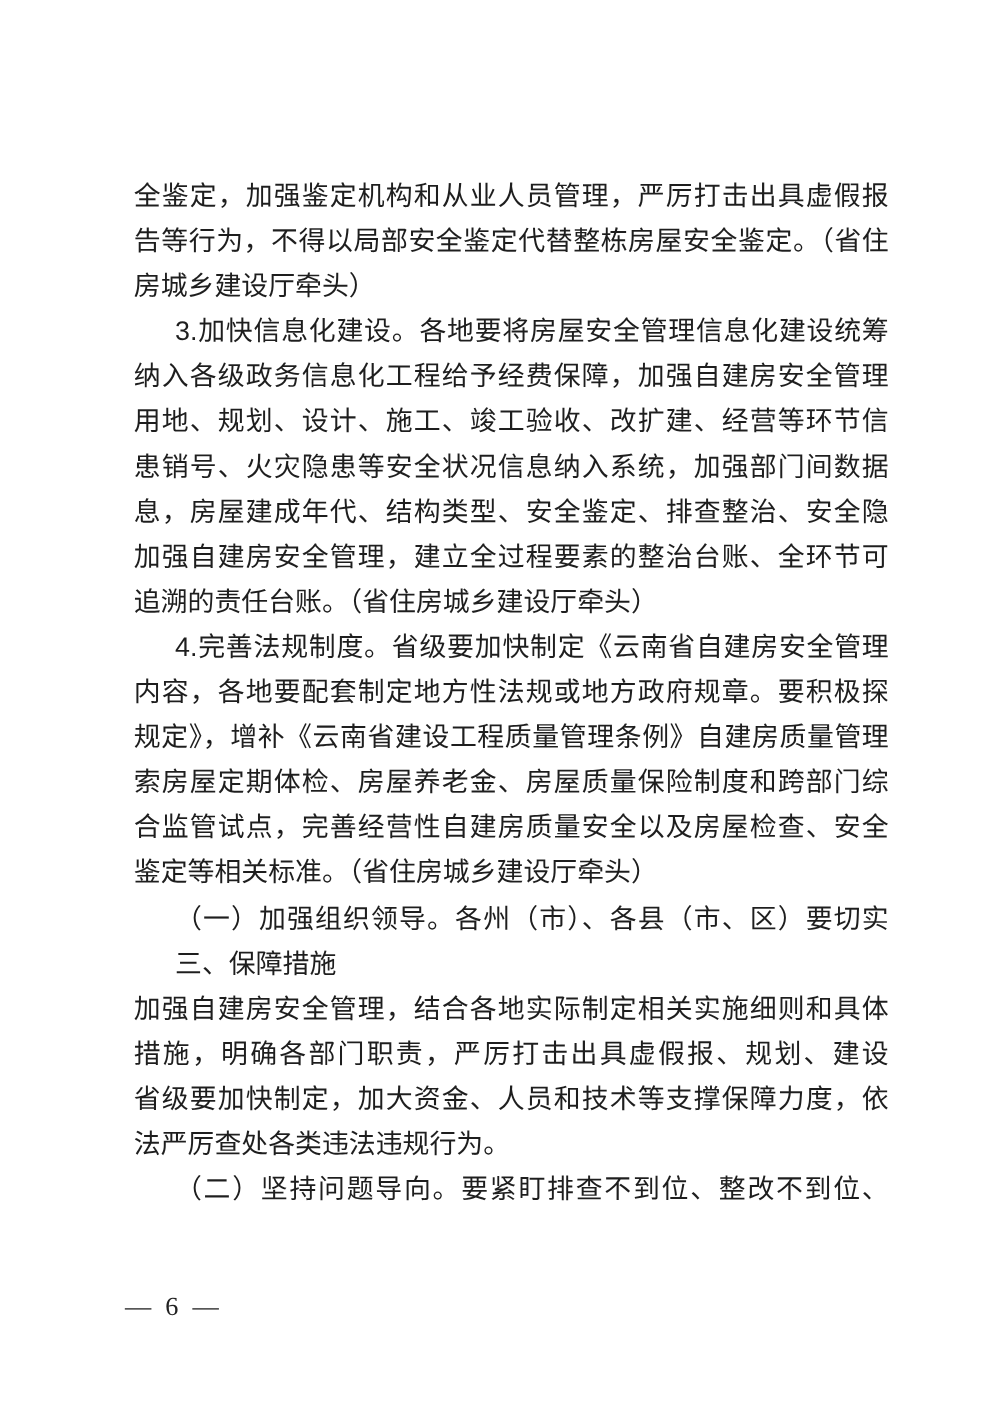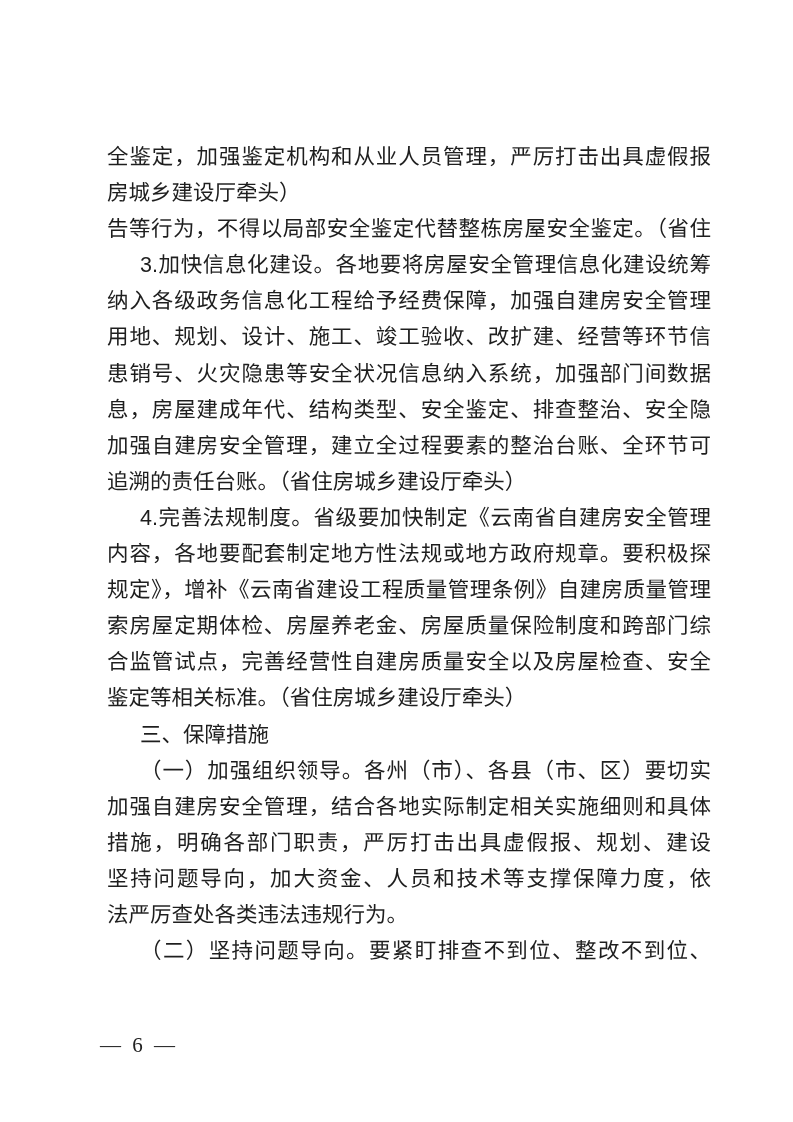--- a/index.html
+++ b/index.html
@@ -50,37 +50,37 @@
     color: #222222;
     font-family: "Liberation Serif", "DejaVu Serif", serif;
   }
 </style>
 </head>
 <body>
 
 <div class="page">
   <div class="text-block" id="text-block">
       <div class="line j"><span>全鉴定，加强鉴定机构和从业人员管理，严厉打击出具虚假报</span></div>
+      <div class="line j"><span>告等行为，不得以局部安全鉴定代替整栋房屋安全鉴定。（省住</span></div>
       <div class="line"><span>房城乡建设厅牵头）</span></div>
-      <div class="line j"><span>告等行为，不得以局部安全鉴定代替整栋房屋安全鉴定。（省住</span></div>
       <div class="line j ind"><span class="b">3.加快信息化建设。</span><span>各地要将房屋安全管理信息化建设统筹</span></div>
       <div class="line j"><span>纳入各级政务信息化工程给予经费保障，加强自建房安全管理</span></div>
       <div class="line j"><span>用地、规划、设计、施工、竣工验收、改扩建、经营等环节信</span></div>
       <div class="line j"><span>患销号、火灾隐患等安全状况信息纳入系统，加强部门间数据</span></div>
       <div class="line j"><span>息，房屋建成年代、结构类型、安全鉴定、排查整治、安全隐</span></div>
       <div class="line j"><span>加强自建房安全管理，建立全过程要素的整治台账、全环节可</span></div>
       <div class="line"><span>追溯的责任台账。（省住房城乡建设厅牵头）</span></div>
       <div class="line j ind"><span class="b">4.完善法规制度。</span><span>省级要加快制定《云南省自建房安全管理</span></div>
       <div class="line j"><span>内容，各地要配套制定地方性法规或地方政府规章。要积极探</span></div>
       <div class="line j"><span>规定》，增补《云南省建设工程质量管理条例》自建房质量管理</span></div>
       <div class="line j"><span>索房屋定期体检、房屋养老金、房屋质量保险制度和跨部门综</span></div>
       <div class="line j"><span>合监管试点，完善经营性自建房质量安全以及房屋检查、安全</span></div>
       <div class="line"><span>鉴定等相关标准。（省住房城乡建设厅牵头）</span></div>
+      <div class="line j ind"><span>（一）加强组织领导。各州（市）、各县（市、区）要切实</span></div>
       <div class="line ind"><span class="b">三、保障措施</span></div>
-      <div class="line j ind"><span>（一）加强组织领导。各州（市）、各县（市、区）要切实</span></div>
       <div class="line j"><span>加强自建房安全管理，结合各地实际制定相关实施细则和具体</span></div>
       <div class="line j"><span>措施，明确各部门职责，严厉打击出具虚假报、规划、建设</span></div>
-      <div class="line j"><span>坚持问题导向，加大资金、人员和技术等支撑保障力度，依</span></div>
+      <div class="line j"><span>省级要加快制定，加大资金、人员和技术等支撑保障力度，依</span></div>
       <div class="line"><span>法严厉查处各类违法违规行为。</span></div>
       <div class="line j ind"><span>（二）坚持问题导向。要紧盯排查不到位、整改不到位、</span></div>
     </div>
   <div class="footer">— 6 —</div>
 </div>
 
 </body></html>

